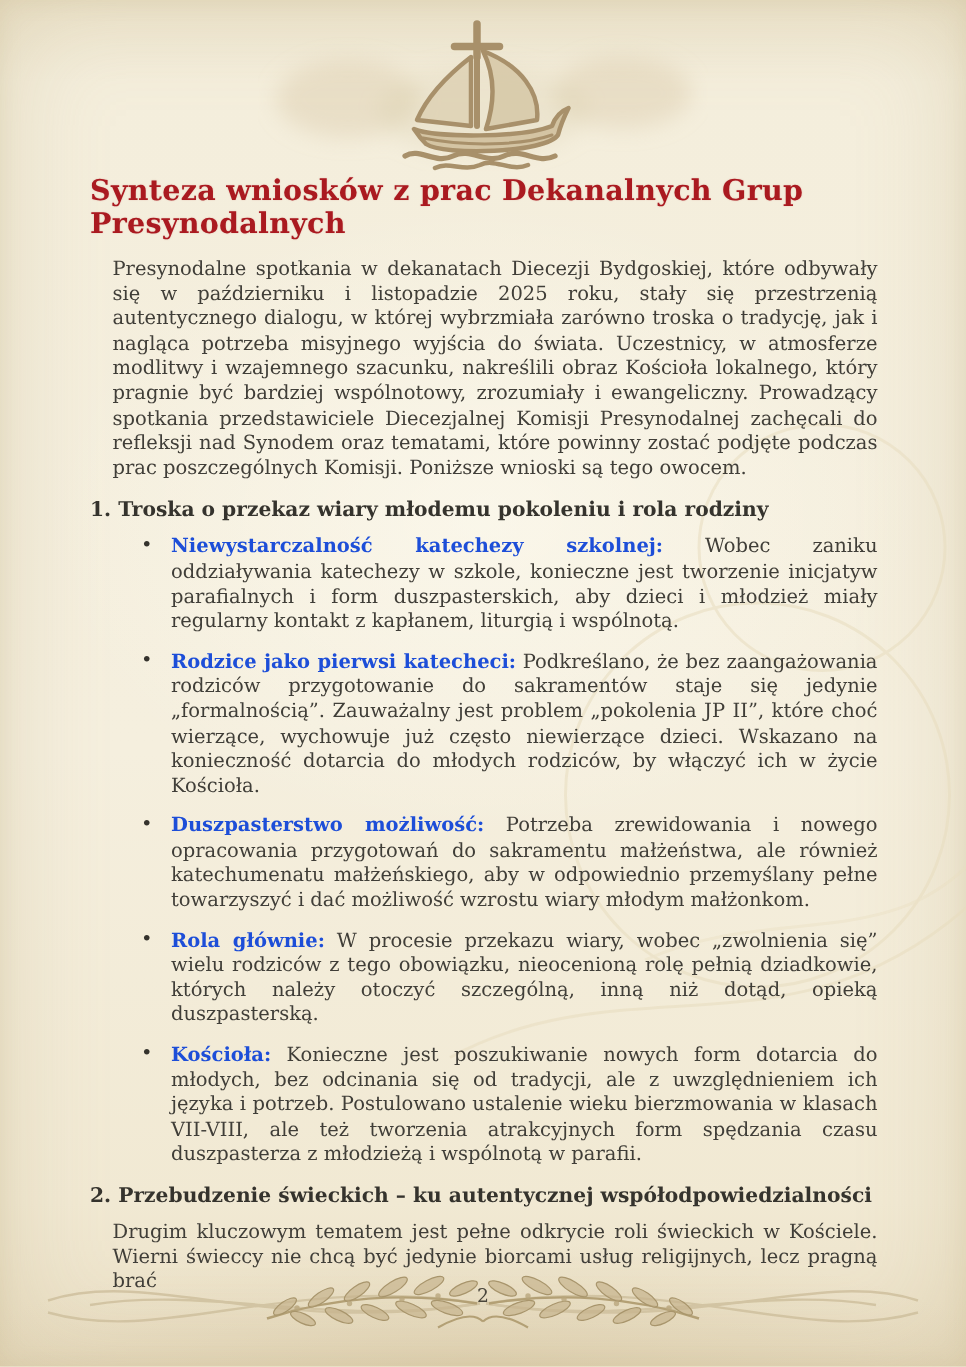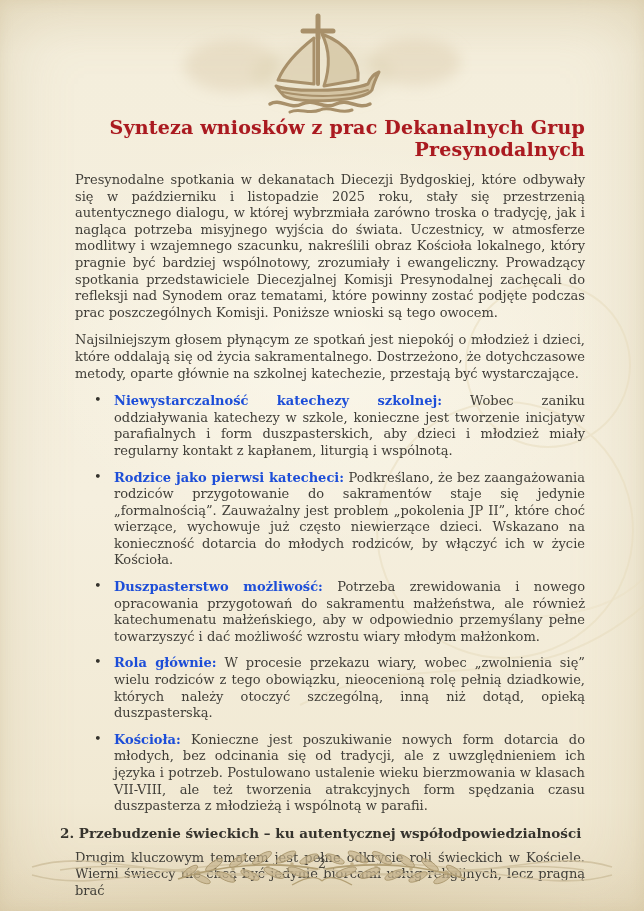--- a/index.html
+++ b/index.html
@@ -21,21 +21,21 @@
   }
   .watermark { position: absolute; inset: 0; pointer-events: none; }
 
   .logo-wrap { position: absolute; top: 4px; left: 0; width: 644px; height: 112px; text-align: center; }
   .logo-wrap svg { display: inline-block; }
 
   .content {
     position: absolute; top: 112px; left: 60px; width: 525px;
   }
   .doc-title {
-    text-align: right;
+    text-align: left;
     color: #aa1a20;
     font-size: 19px;
     font-weight: bold;
     letter-spacing: 0.2px;
     margin: 4px 0 12px 0;
     text-shadow: 0 0 1px rgba(170,26,32,0.25);
   }
   .para {
     font-size: 13px;
     line-height: 16.6px;
@@ -117,21 +117,21 @@
       <path d="M118,108 C128,103 136,111 148,106 C158,101 168,111 180,106" stroke-width="3"></path>
     </g>
   </svg>
 </div>
 
 <div class="content">
   <h1 class="doc-title">Synteza wniosków z prac Dekanalnych Grup Presynodalnych</h1>
 
   <p class="para">Presynodalne spotkania w dekanatach Diecezji Bydgoskiej, które odbywały się w październiku i listopadzie 2025 roku, stały się przestrzenią autentycznego dialogu, w której wybrzmiała zarówno troska o tradycję, jak i nagląca potrzeba misyjnego wyjścia do świata. Uczestnicy, w atmosferze modlitwy i wzajemnego szacunku, nakreślili obraz Kościoła lokalnego, który pragnie być bardziej wspólnotowy, zrozumiały i ewangeliczny. Prowadzący spotkania przedstawiciele Diecezjalnej Komisji Presynodalnej zachęcali do refleksji nad Synodem oraz tematami, które powinny zostać podjęte podczas prac poszczególnych Komisji. Poniższe wnioski są tego owocem.</p>
 
-  <p class="para">Najsilniejszym głosem płynącym ze spotkań jest niepokój o młodzież i dzieci, które oddalają się od życia sakramentalnego. Dostrzeżono, że dotychczasowe metody, oparte głównie na szkolnej katechezie, przestają być wystarczające.</p>
+  <h2 class="sec-heading">1. Troska o przekaz wiary młodemu pokoleniu i rola rodziny</h2>
 
   <ul class="bullets">
     <li><span class="bullet-marker">•</span><span class="lead">Niewystarczalność katechezy szkolnej:</span> <span>Wobec zaniku oddziaływania katechezy w szkole, konieczne jest tworzenie inicjatyw parafialnych i form duszpasterskich, aby dzieci i młodzież miały regularny kontakt z kapłanem, liturgią i wspólnotą.</span></li>
     <li><span class="bullet-marker">•</span><span class="lead">Rodzice jako pierwsi katecheci:</span> <span>Podkreślano, że bez zaangażowania rodziców przygotowanie do sakramentów staje się jedynie „formalnością”. Zauważalny jest problem „pokolenia JP II”, które choć wierzące, wychowuje już często niewierzące dzieci. Wskazano na konieczność dotarcia do młodych rodziców, by włączyć ich w życie Kościoła.</span></li>
     <li><span class="bullet-marker">•</span><span class="lead">Duszpasterstwo możliwość:</span> <span>Potrzeba zrewidowania i nowego opracowania przygotowań do sakramentu małżeństwa, ale również katechumenatu małżeńskiego, aby w odpowiednio przemyślany pełne towarzyszyć i dać możliwość wzrostu wiary młodym małżonkom.</span></li>
     <li><span class="bullet-marker">•</span><span class="lead">Rola głównie:</span> <span>W procesie przekazu wiary, wobec „zwolnienia się” wielu rodziców z tego obowiązku, nieocenioną rolę pełnią dziadkowie, których należy otoczyć szczególną, inną niż dotąd, opieką duszpasterską.</span></li>
     <li><span class="bullet-marker">•</span><span class="lead">Kościoła:</span> <span>Konieczne jest poszukiwanie nowych form dotarcia do młodych, bez odcinania się od tradycji, ale z uwzględnieniem ich języka i potrzeb. Postulowano ustalenie wieku bierzmowania w klasach VII-VIII, ale też tworzenia atrakcyjnych form spędzania czasu duszpasterza z młodzieżą i wspólnotą w parafii.</span></li>
   </ul>
 
   <h2 class="sec-heading">2. Przebudzenie świeckich – ku autentycznej współodpowiedzialności</h2>

